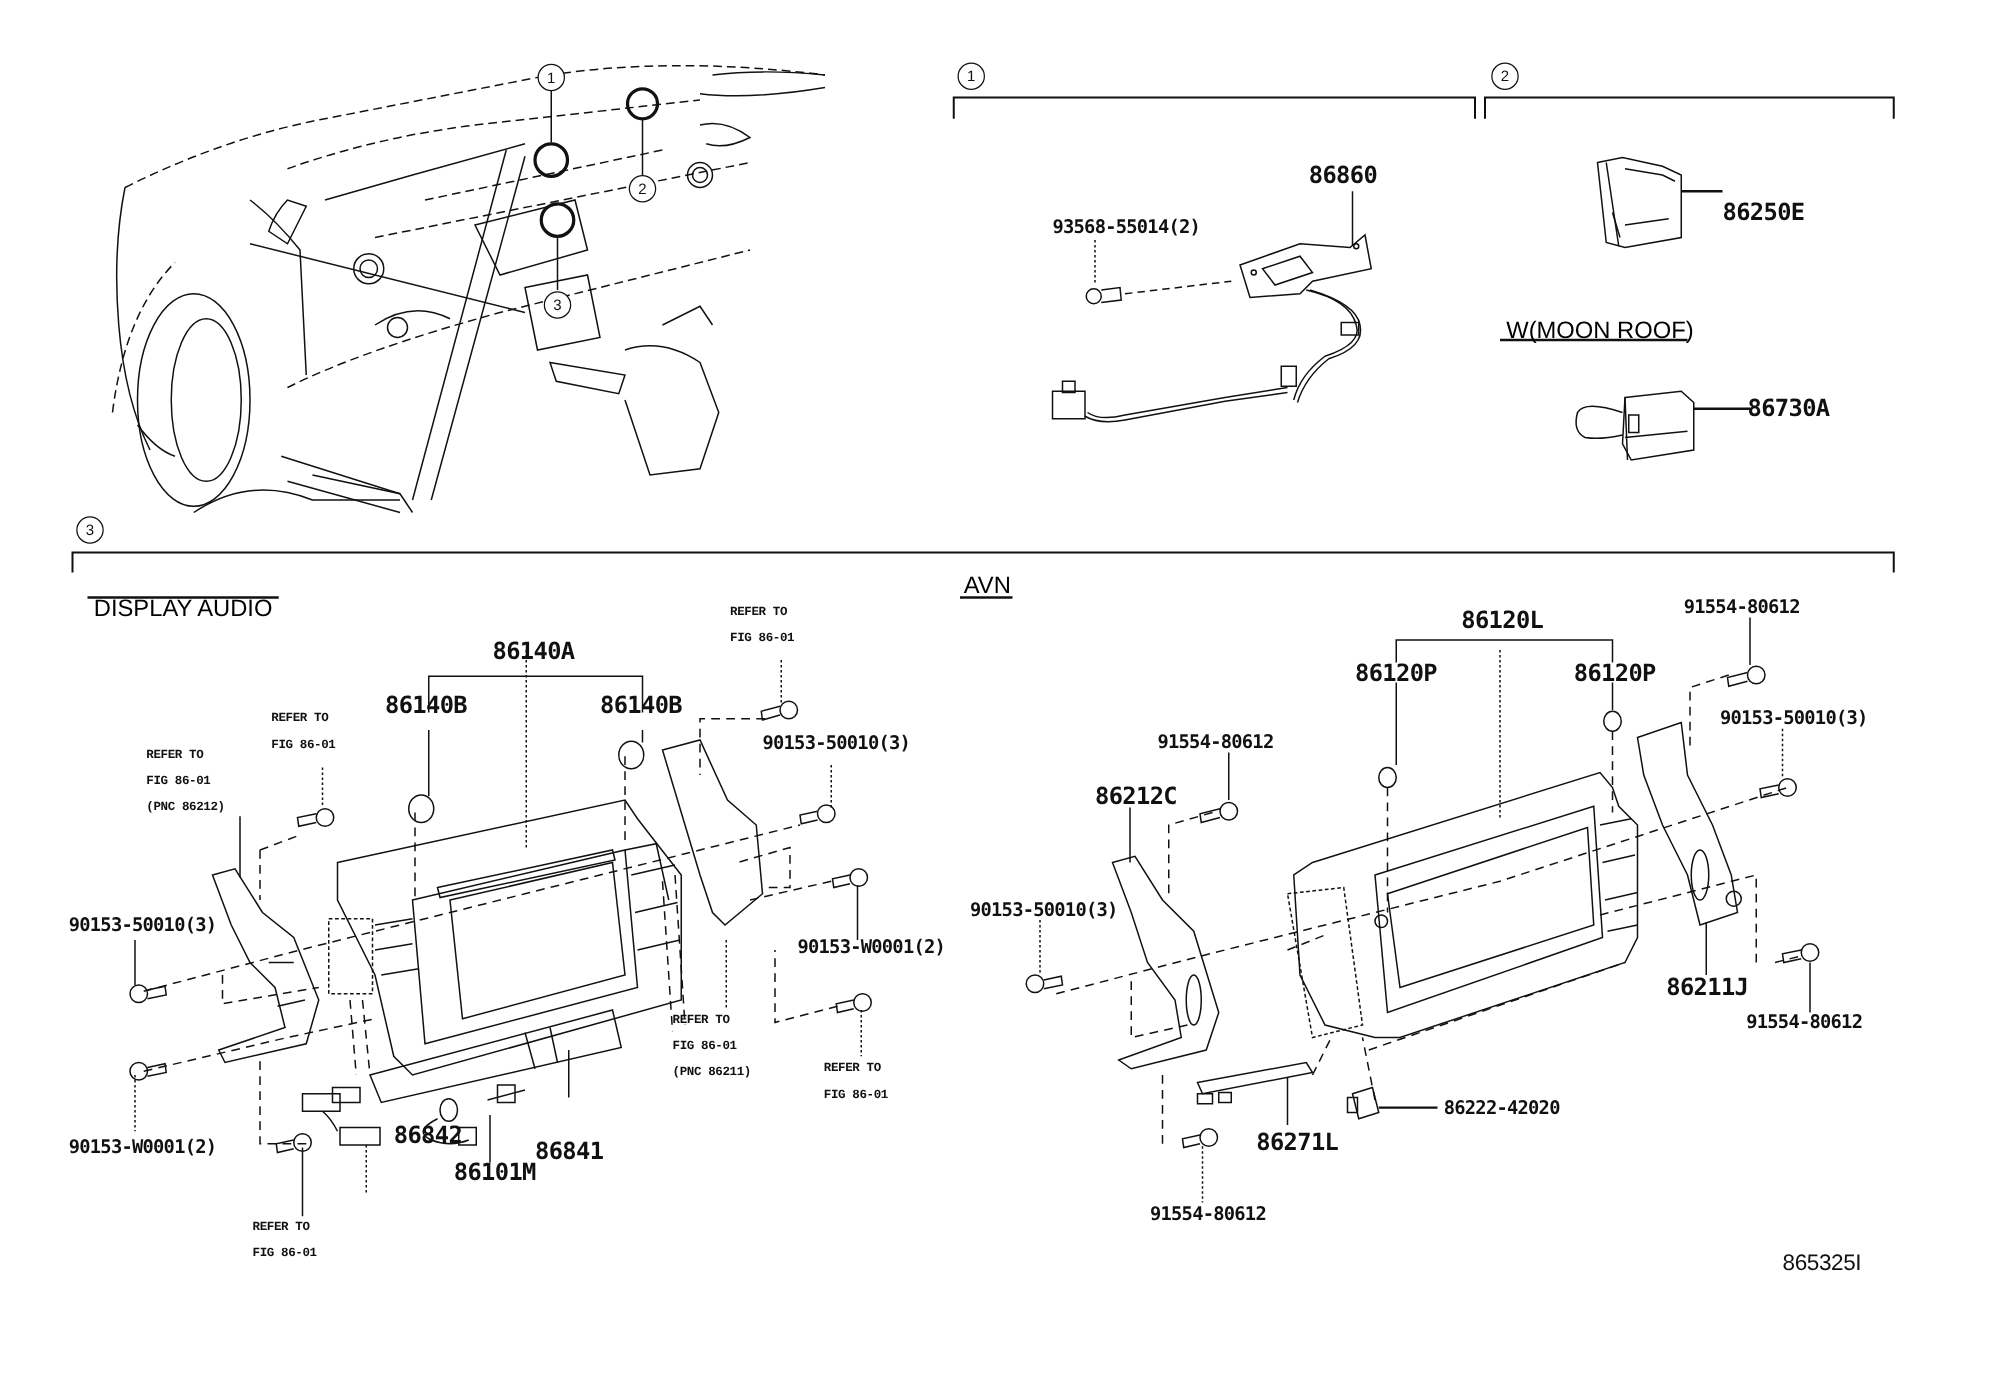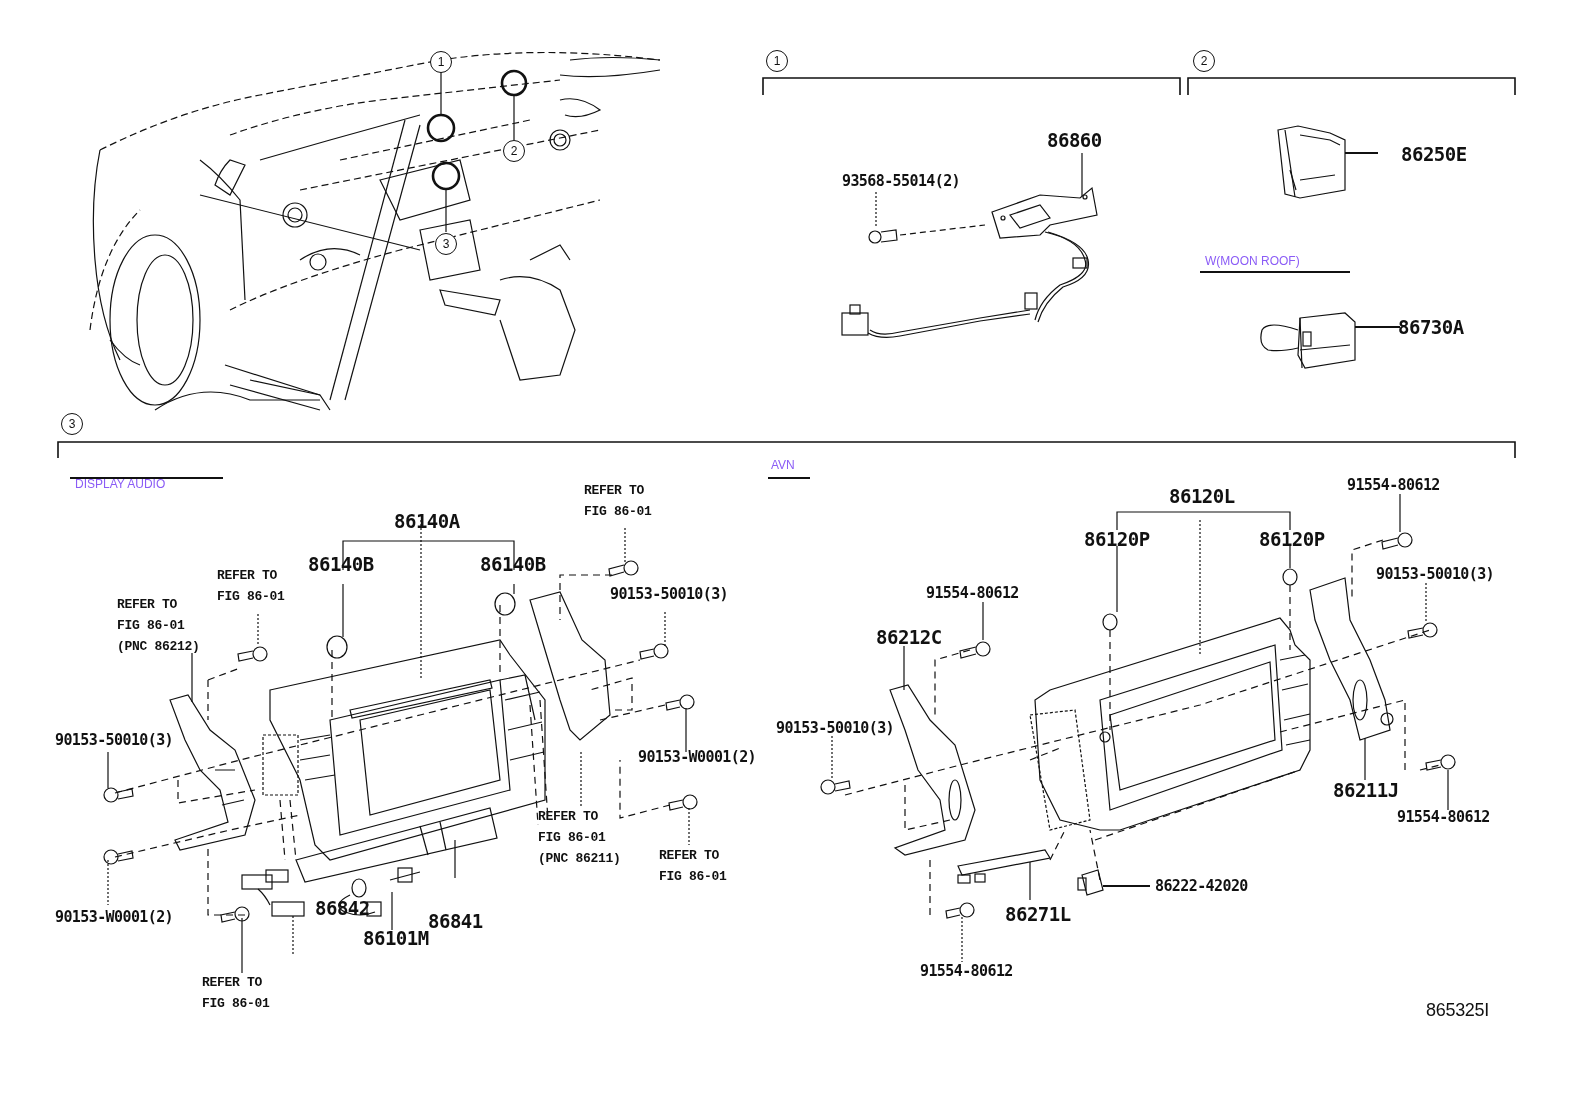--- a/index.html
+++ b/index.html
@@ -1,22 +1,22 @@
 <!DOCTYPE html>
 <html><head>
 <meta charset="utf-8">
 <style>
   html,body{margin:0;padding:0;background:#fff;}
   body{width:1592px;height:1099px;position:relative;overflow:hidden;font-family:"Liberation Serif",serif;}
   svg#dia{position:absolute;left:0;top:0;}
   .pn{position:absolute;font-family:"DejaVu Sans Mono","Liberation Mono",monospace;font-weight:bold;color:#111;white-space:nowrap;}
   .pn.big{font-size:19px;letter-spacing:-0.5px;}
   .pn.sm{font-size:15px;letter-spacing:-0.6px;}
-  .ref{position:absolute;font-family:"Liberation Mono",monospace;font-weight:bold;font-size:13px;line-height:21px;color:#111;white-space:pre;letter-spacing:-0.3px;}
-  .cap{position:absolute;font-family:"Liberation Sans",sans-serif;font-size:12px;color:#8b5cf6;white-space:nowrap;}
+  .ref{position:absolute;font-family:"Liberation Mono",monospace;font-weight:bold;font-size:10px;line-height:21px;color:#111;white-space:pre;letter-spacing:-0.3px;}
+  .cap{position:absolute;font-family:"Liberation Sans",sans-serif;font-size:19px;color:#000000;white-space:nowrap;}
   .circ{position:absolute;width:20px;height:20px;border:1.3px solid #111;border-radius:50%;font-family:"Liberation Sans",sans-serif;font-size:12px;line-height:20px;text-align:center;color:#111;background:#fff;}
   .code{position:absolute;font-family:"Liberation Sans",sans-serif;font-size:18px;color:#111;letter-spacing:-0.3px;}
 </style>
 </head>
 <body>
 
 <svg id="dia" width="1592" height="1099" viewBox="0 0 1592 1099">
   <g fill="none" stroke="#111" stroke-width="1.2">
 
     <g stroke-dasharray="7 4">
@@ -295,21 +295,21 @@
 <div class="circ" style="left:430px;top:51px;">1</div>
 <div class="circ" style="left:503px;top:140px;">2</div>
 <div class="circ" style="left:435px;top:233px;">3</div>
 <div class="circ" style="left:766px;top:50px;">1</div>
 <div class="circ" style="left:1193px;top:50px;">2</div>
 <div class="circ" style="left:61px;top:413px;">3</div>
 
 <div class="pn big" style="left:1047px;top:129px;">86860</div>
 <div class="pn sm" style="left:842px;top:172px;">93568-55014(2)</div>
 
-<div class="pn big" style="left:1378px;top:143px;margin-left:23px;">86250E</div>
+<div class="pn big" style="left:1378px;top:159px;">86250E</div>
 <div class="cap" style="left:1205px;top:254px;">W(MOON ROOF)</div>
 <div class="pn big" style="left:1398px;top:316px;">86730A</div>
 
 <div class="cap" style="left:75px;top:458px;margin-top:19px;">DISPLAY AUDIO</div>
 <div class="cap" style="left:771px;top:458px;">AVN</div>
 
 <div class="pn big" style="left:394px;top:510px;">86140A</div>
 <div class="pn big" style="left:308px;top:553px;">86140B</div>
 <div class="pn big" style="left:480px;top:553px;">86140B</div>
 <div class="ref" style="left:584px;top:480px;">REFER TO

